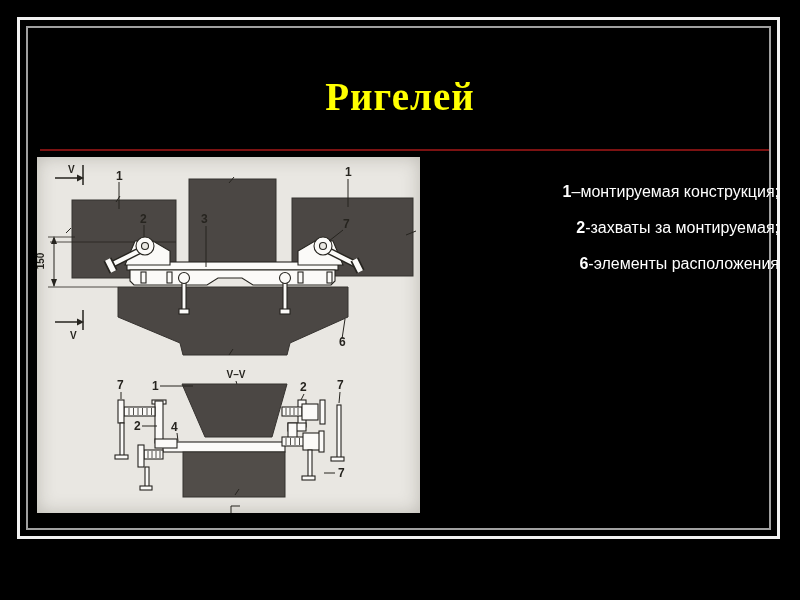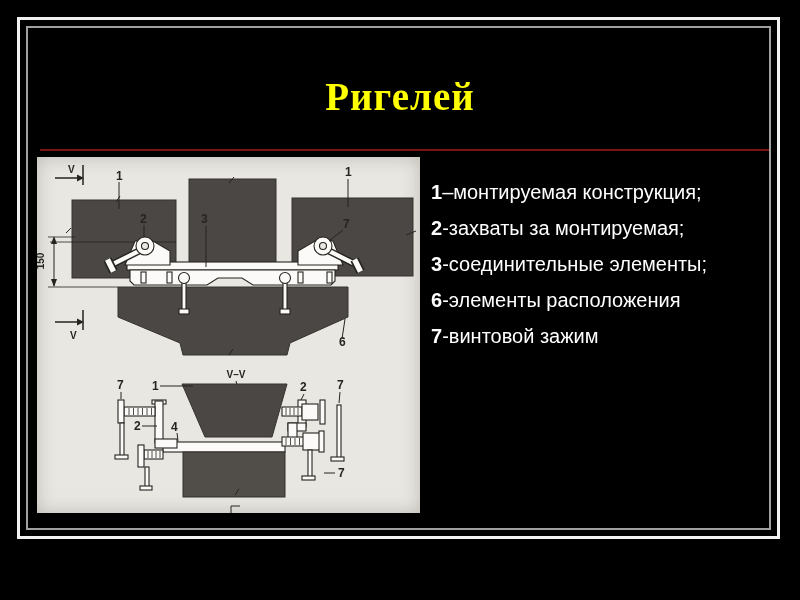--- a/index.html
+++ b/index.html
@@ -27,22 +27,23 @@
     position:absolute;left:40px;top:149px;width:729px;height:2px;
     background:var(--c-divider,#7c1212);
   }
   .photo{
     position:absolute;left:37px;top:157px;width:383px;height:356px;
     background:var(--c-photo,#e9e7e2);
     box-shadow:inset 0 0 18px rgba(60,55,45,.25);
   }
   .legend{
     position:absolute;left:431px;top:174px;width:348px;
-    font-size:20px;line-height:36px;
+    font-size:16px;line-height:36px;
     color:var(--c-text,#fff);
+    text-align:right;
   }
   .legend-line{white-space:nowrap;}
   .legend .num{font-weight:bold;}
   
   .blk{fill:var(--c-block,#4b4744);stroke:#35322f;stroke-width:1;}
   .blk2{fill:var(--c-block2,#514d49);stroke:#35322f;stroke-width:1;}
   .hw{fill:var(--c-hardware,#fbfaf8);stroke:var(--c-ink,#26241f);stroke-width:1.1;}
   .ln{stroke:var(--c-ink,#26241f);fill:none;stroke-width:1;}
   .thin{stroke:var(--c-ink,#26241f);fill:none;stroke-width:.8;}
   .ink{fill:var(--c-ink,#26241f);}
@@ -211,17 +212,15 @@
           <path class="ln" d="M287,316 L298,316"></path>
           <path class="ln" d="M198,338 L202,332 M194,349 h9 M194,349 v7"></path>
         </g>
       </g>
     </svg>
   </div>
 
   <div class="legend">
     <div class="legend-line"><span class="num">1</span><span>–</span><span>монтируемая конструкция;</span></div>
     <div class="legend-line"><span class="num">2</span><span>-</span><span>захваты за монтируемая;</span></div>
-    <div class="legend-line"><span class="num">3</span><span>-</span><span>соединительные элементы;</span></div>
     <div class="legend-line"><span class="num">6</span><span>-</span><span>элементы расположения</span></div>
-    <div class="legend-line"><span class="num">7</span><span>-</span><span>винтовой зажим</span></div>
   </div>
 </div>
 
 </body></html>

